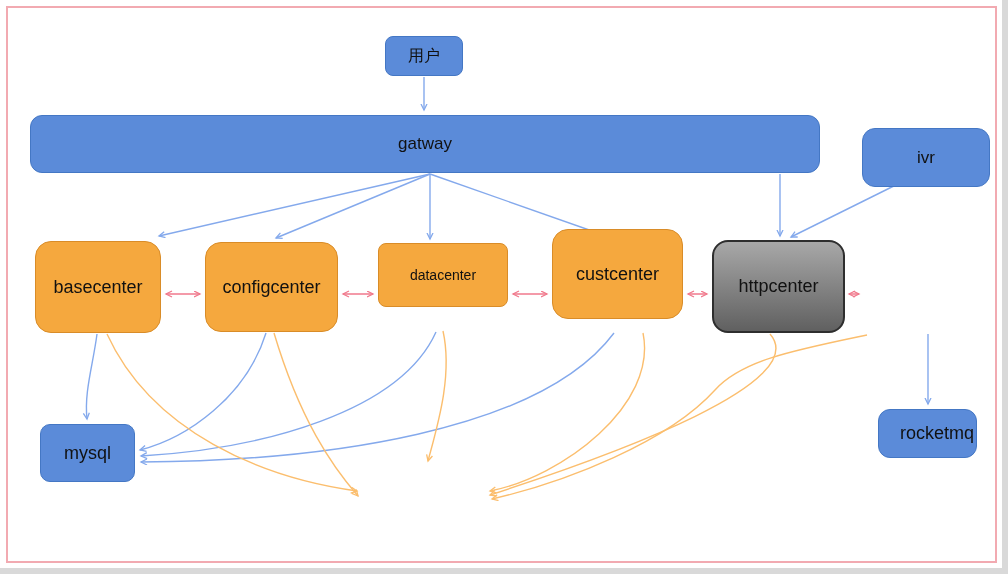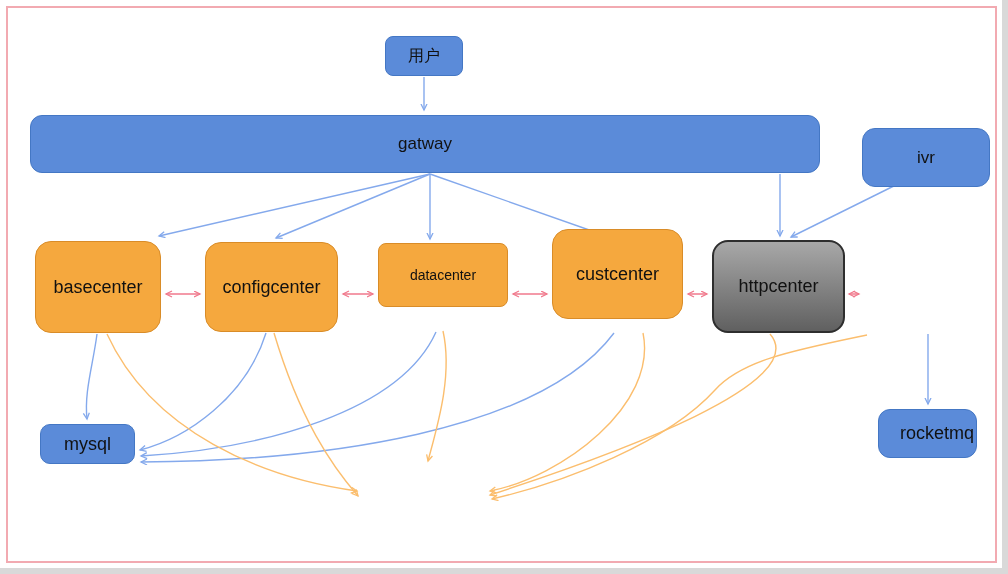--- a/index.html
+++ b/index.html
@@ -23,21 +23,21 @@
 
   .n-user{left:385px;top:36px;width:78px;height:40px;border-radius:8px;font-size:16px;}
   .n-gateway{left:30px;top:115px;width:790px;height:58px;border-radius:12px;font-size:17px;}
   .n-ivr{left:862px;top:128px;width:128px;height:59px;border-radius:13px;font-size:17px;}
   .n-basecenter{left:35px;top:241px;width:126px;height:92px;border-radius:16px;font-size:18px;}
   .n-configcenter{left:205px;top:242px;width:133px;height:90px;border-radius:16px;font-size:18px;}
   .n-datacenter{left:378px;top:243px;width:130px;height:64px;border-radius:8px;font-size:14px;}
   .n-custcenter{left:552px;top:229px;width:131px;height:90px;border-radius:16px;font-size:18px;}
   .n-httpcenter{left:712px;top:240px;width:133px;height:93px;border-radius:16px;font-size:18px;}
   .n-rocketcenter{left:863px;top:241px;width:132px;height:92px;border-radius:14px;font-size:17px;}
-  .n-mysql{left:40px;top:424px;width:95px;height:40px;border-radius:10px;font-size:18px;}
+  .n-mysql{left:40px;top:424px;width:95px;height:58px;border-radius:10px;font-size:18px;}
   .n-exportcenter{left:363px;top:467px;width:122px;height:60px;border-radius:10px;font-size:17px;}
   .n-rocketmq{left:878px;top:409px;width:99px;height:49px;border-radius:12px;font-size:18px;padding-left:19px;}
 </style>
 </head>
 <body>
 
 <div class="sheet">
   <div class="frame"></div>
 
   <svg class="edges" viewBox="0 0 1002 568" xmlns="http://www.w3.org/2000/svg">

